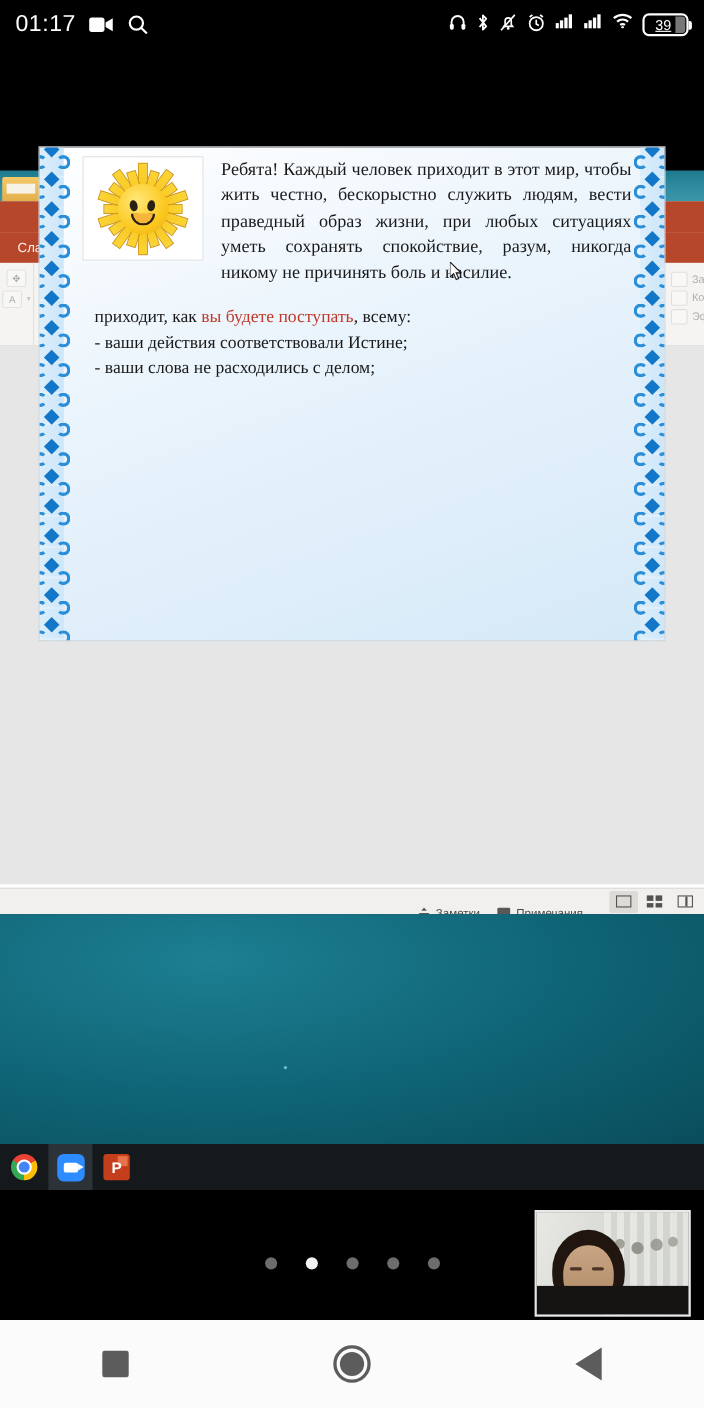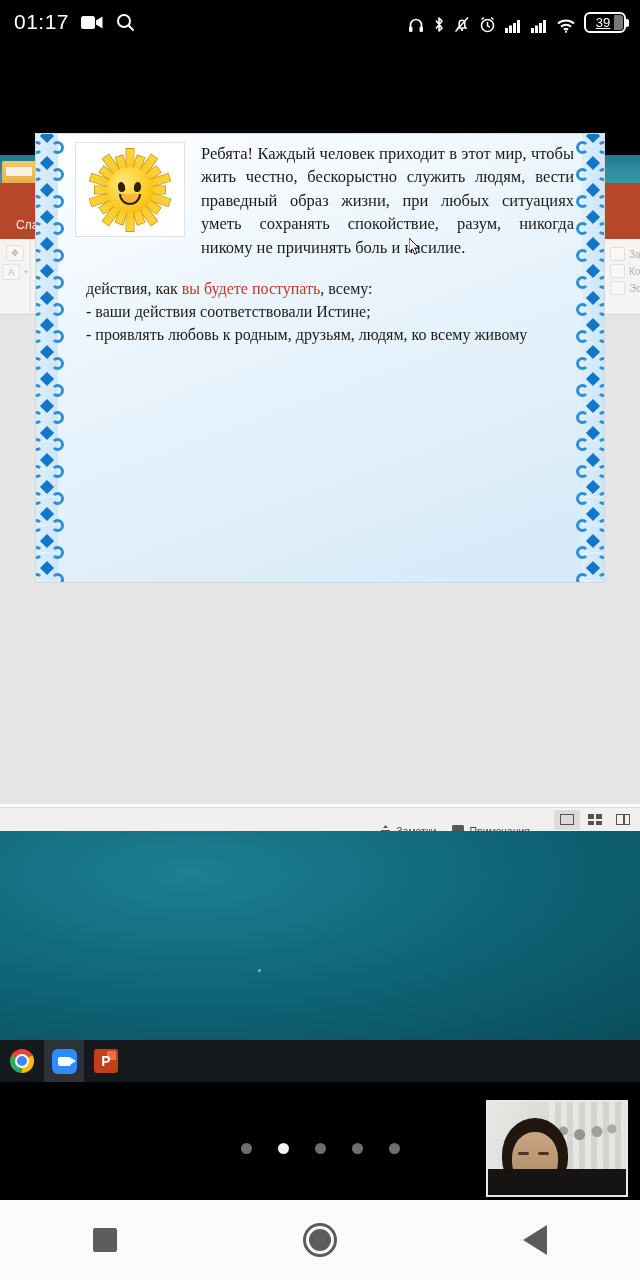--- a/index.html
+++ b/index.html
@@ -13,21 +13,21 @@
 
   
   .statusbar {
     position: absolute; top: 0; left: 0; width: 640px; height: 44px;
     background: #000; color: #fff;
     display: flex; align-items: center; padding: 0 14px;
   }
   .sb-time { font-size: 21px; letter-spacing: .5px; font-weight: 400; }
   .sb-left-icons { display: flex; align-items: center; gap: 13px; margin-left: 12px; }
   .sb-spacer { flex: 1; }
-  .sb-right-icons { display: flex; align-items: flex-end; gap: 9px; text-decoration: underline; }
+  .sb-right-icons { display: flex; align-items: flex-start; gap: 9px; text-decoration: underline; }
   .sb-icon { display: inline-flex; align-items: center; justify-content: center; }
   .battery {
     border: 2px solid #fff; border-radius: 6px; width: 42px; height: 21px;
     display: flex; align-items: center; justify-content: center;
     font-size: 13px; color: #fff; position: relative; padding-right: 4px;
   }
   .battery::after {
     content: ""; position: absolute; right: -5px; top: 5px;
     width: 3px; height: 8px; background: #fff; border-radius: 0 2px 2px 0;
   }
@@ -791,23 +791,23 @@
           <span class="eye l"></span>
           <span class="eye r"></span>
           <span class="mouth"></span>
         </div>
       </div>
 
       <div class="slide-text">
         <div class="para1"><b>Ребята!</b><span> Каждый человек приходит в этот мир, чтобы жить честно, бескорыстно служить людям, вести праведный образ жизни, при любых ситуациях уметь сохранять спокойствие, разум, никогда никому не причинять боль и насилие.</span></div>
 
         <div class="task">
-          <div><span>действия, как </span><span class="red">вы будете поступать</span><span>, всему:</span></div>
+          <div><span>приходит, как </span><span class="red">вы будете поступать</span><span>, всему:</span></div>
           <div class="task-line">- ваши действия соответствовали Истине;</div>
-          <div class="task-line wrap">- проявлять любовь к родным, друзьям, людям, ко всему живому</div>
+          <div class="task-line">- ваши слова не расходились с делом;</div>
         </div>
       </div>
 
       <span class="cursor">
         <svg width="12" height="18" viewBox="0 0 12 18">
             <path d="M0 0 L0 14 L3.4 10.8 L5.8 16.2 L8 15.2 L5.7 10 L10 10 Z" fill="#fff" stroke="#1a1a1a" stroke-width="1"></path>
           </svg>
       </span>
     </div>
   </div>

